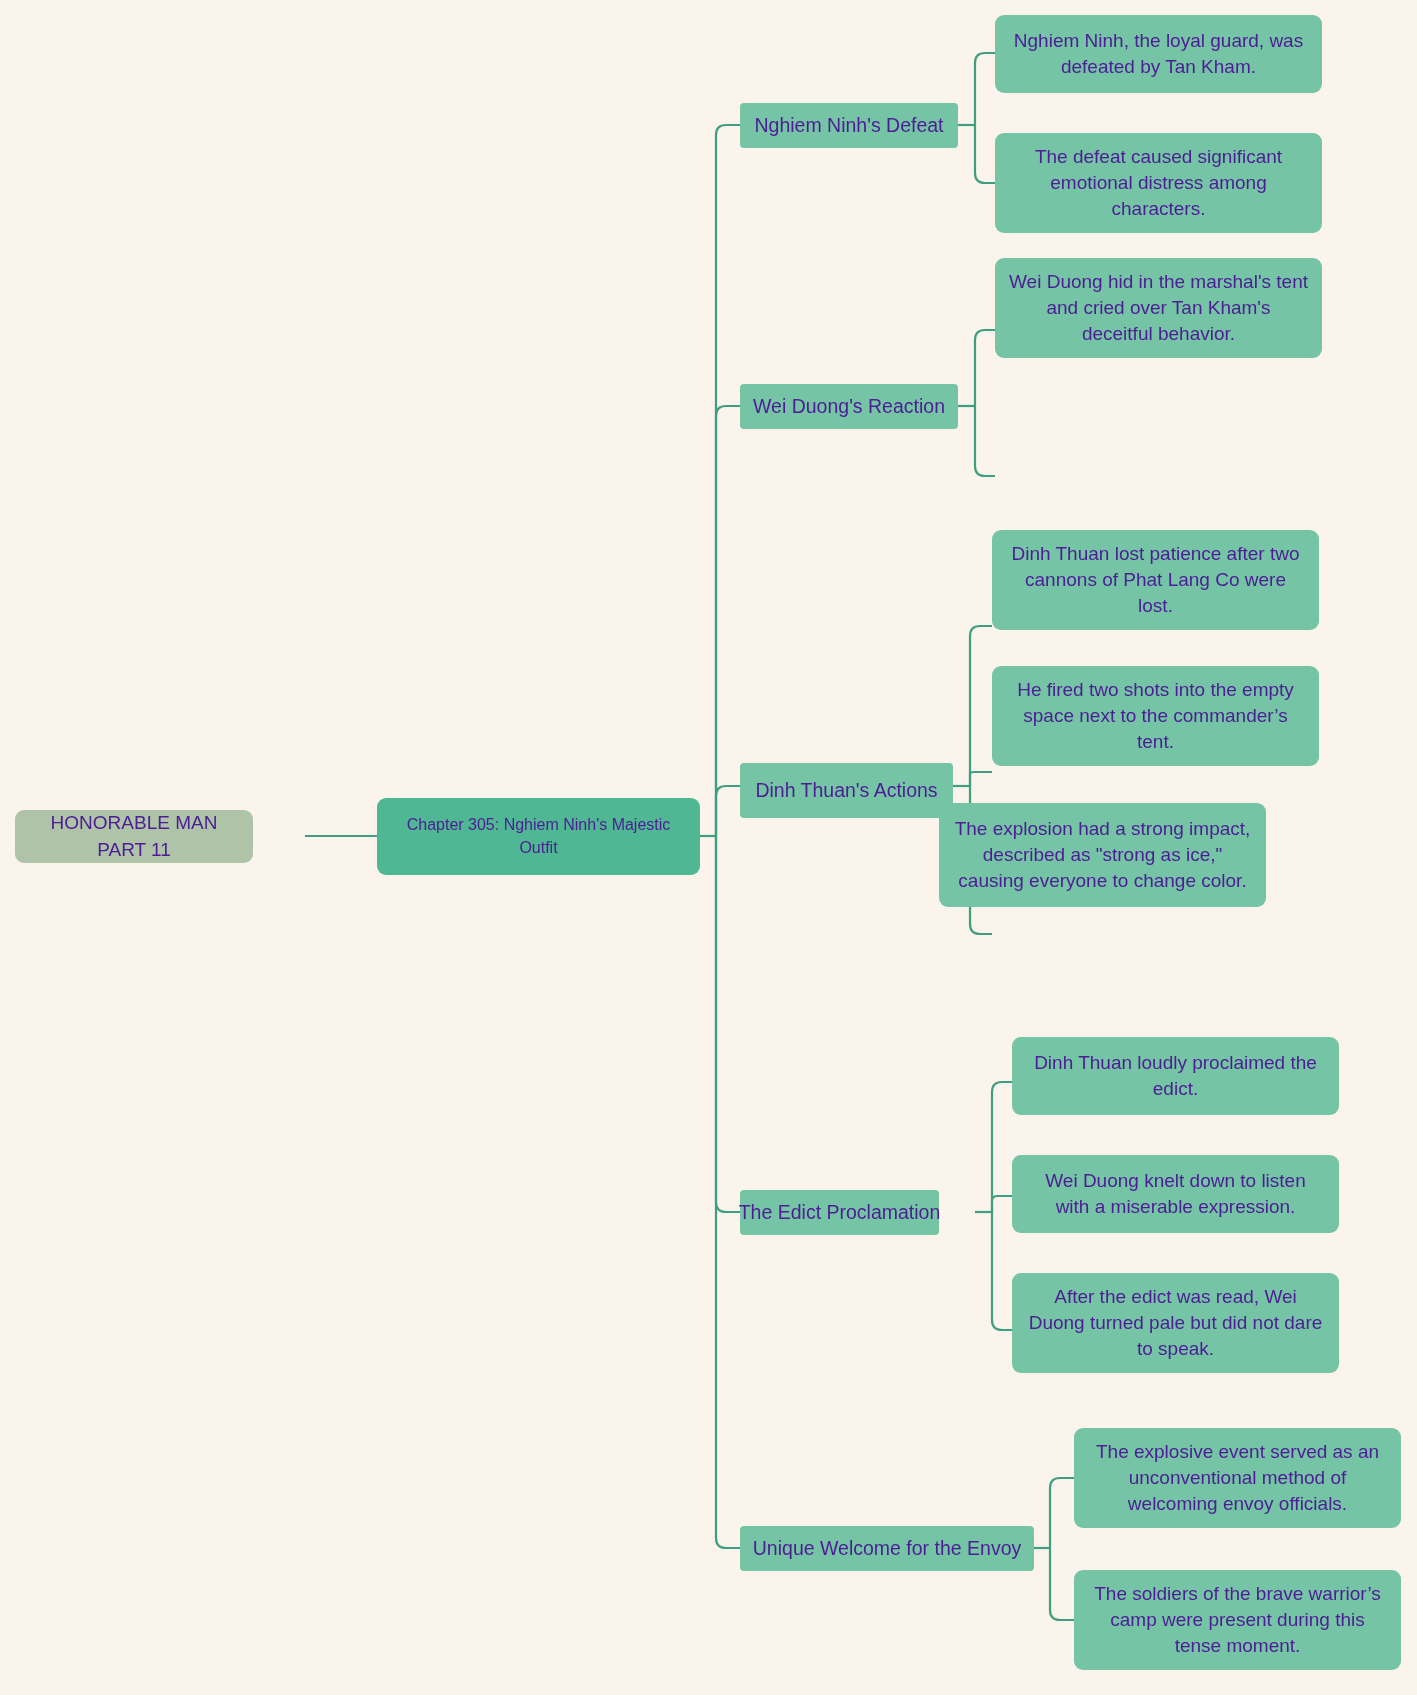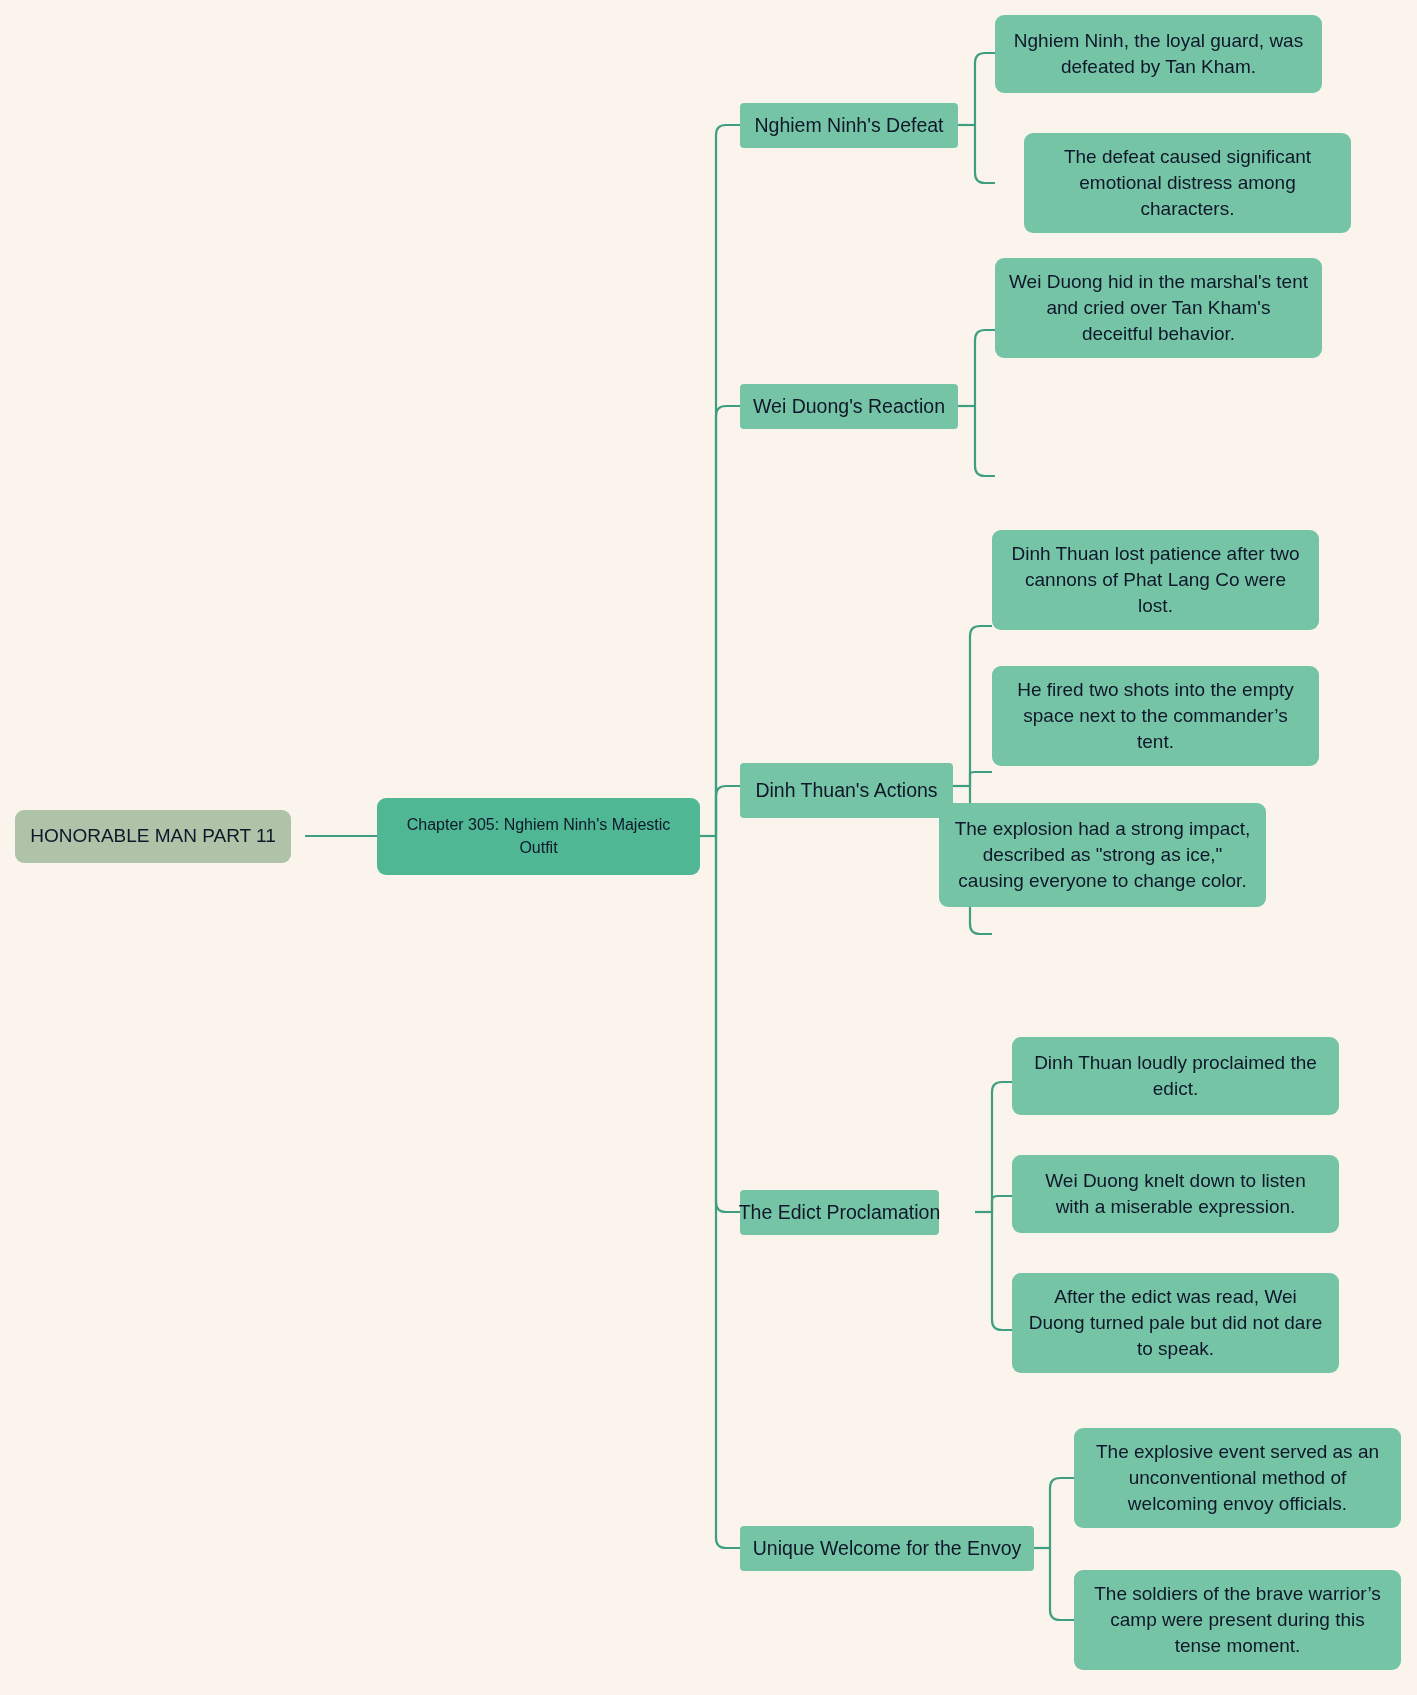--- a/index.html
+++ b/index.html
@@ -24,21 +24,21 @@
     pointer-events: none;
   }
   .node {
     position: absolute;
     box-sizing: border-box;
     display: flex;
     align-items: center;
     justify-content: center;
     text-align: center;
     border-radius: 8px;
-    color: #0f172a;
+    color: #4c1d95;
     line-height: 1.38;
     padding: 4px 14px;
   }
   .node-root {
     background: #aec3a8;
     font-size: 19px;
     border-radius: 9px;
   }
   .node-chapter {
     background: #4fb793;
@@ -92,35 +92,35 @@
       <path d="M992,1212 L992,1092 Q992,1082 1002,1082 L1012,1082"></path>
       <path d="M992,1212 L992,1200 Q992,1196 998,1196 L1012,1196"></path>
       <path d="M992,1212 L992,1320 Q992,1330 1002,1330 L1012,1330"></path>
 
       <path d="M1034,1548 L1050,1548"></path>
       <path d="M1050,1548 L1050,1488 Q1050,1478 1060,1478 L1074,1478"></path>
       <path d="M1050,1548 L1050,1610 Q1050,1620 1060,1620 L1074,1620"></path>
     </g>
   </svg>
 
-  <div class="node node-root" style="left:15px; top:810px; width:276px; height:53px;">
+  <div class="node node-root" style="left:15px; top:810px; width:238px; height:53px;">
     <span>HONORABLE MAN PART 11</span>
   </div>
 
   <div class="node node-chapter" style="left:377px; top:798px; width:323px; height:77px;">
     <span>Chapter 305: Nghiem Ninh's Majestic Outfit</span>
   </div>
 
   <div class="node node-branch" style="left:740px; top:103px; width:218px; height:45px;">
     <span>Nghiem Ninh's Defeat</span>
   </div>
   <div class="node node-leaf" style="left:995px; top:15px; width:327px; height:78px;">
     <span>Nghiem Ninh, the loyal guard, was defeated by Tan Kham.</span>
   </div>
-  <div class="node node-leaf" style="left:995px; top:133px; width:327px; height:100px;margin-left:29px;">
+  <div class="node node-leaf" style="left:995px; top:133px; width:327px; height:100px;">
     <span>The defeat caused significant emotional distress among characters.</span>
   </div>
 
   <div class="node node-branch" style="left:740px; top:384px; width:218px; height:45px;">
     <span>Wei Duong's Reaction</span>
   </div>
   <div class="node node-leaf" style="left:995px; top:258px; width:327px; height:100px;">
     <span>Wei Duong hid in the marshal's tent and cried over Tan Kham's deceitful behavior.</span>
   </div>
 

